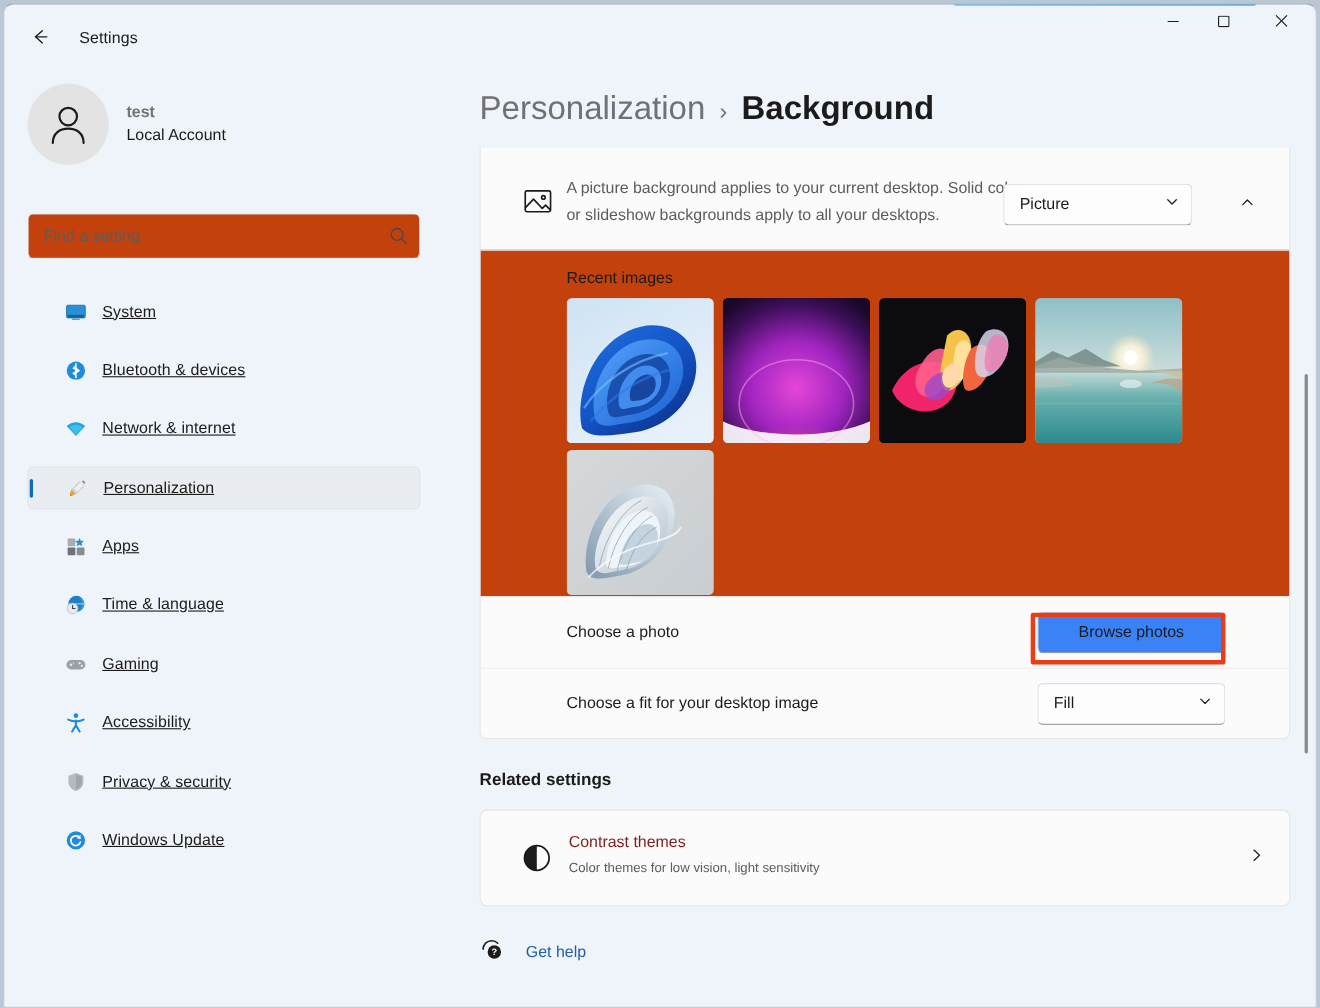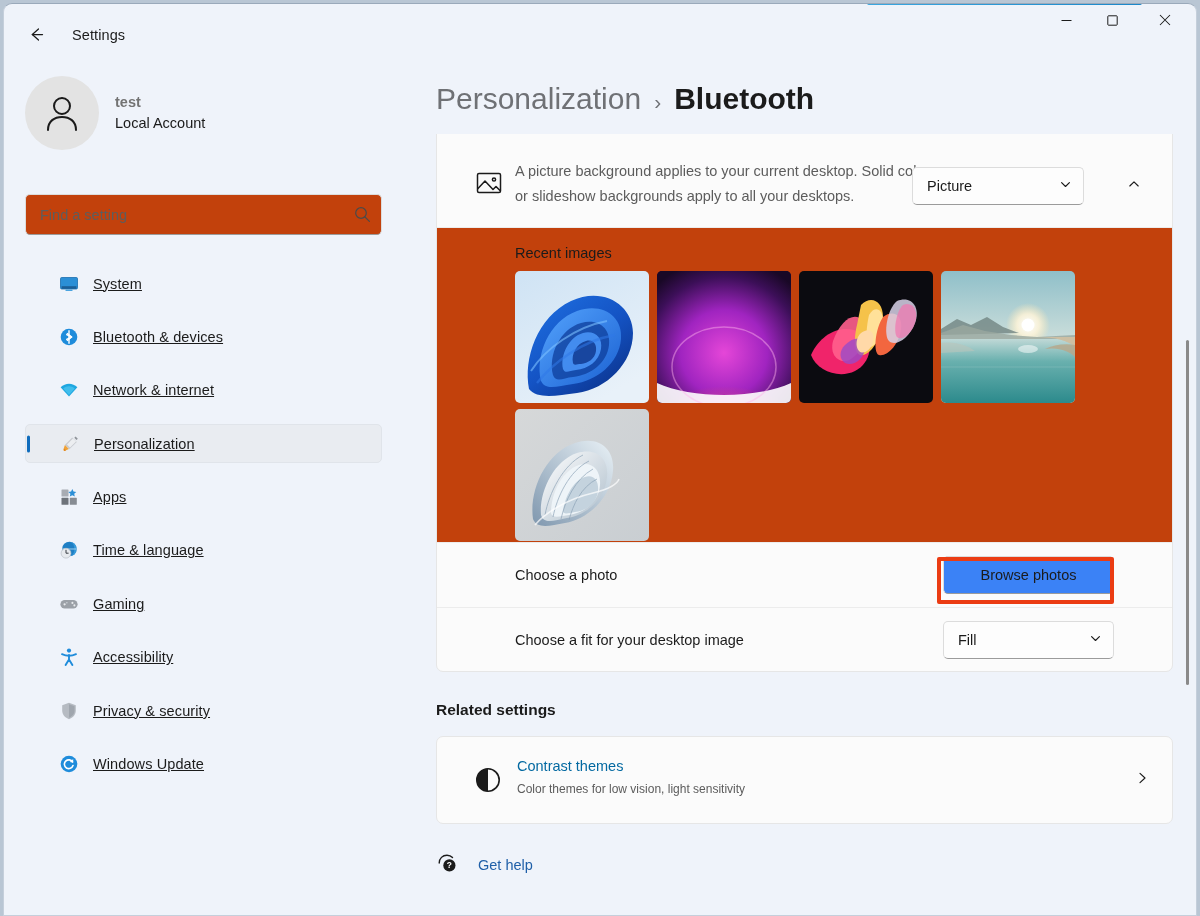--- a/index.html
+++ b/index.html
@@ -275,21 +275,21 @@
     width: 737px; height: 88px;
     display: flex; align-items: center;
     cursor: pointer;
   }
   #contrast-icon {
     position: absolute; left: 38px; top: 50%; transform: translateY(-50%);
     width: 26px; height: 26px;
   }
   #contrast-title {
     position: absolute; left: 80px; top: 21px;
-    font-size: 14.5px; color: #0369a1;
+    font-size: 14.5px; color: #7f1d1d;
   }
   #contrast-sub {
     position: absolute; left: 80px; top: 45px;
     font-size: 12px; color: #5c5c5c;
   }
   #contrast-chevron {
     position: absolute; right: 22px; top: 50%; transform: translateY(-50%);
   }
 
   #gethelp {
@@ -489,21 +489,21 @@
           <span class="navlabel">Windows Update</span>
         </div>
       </div>
   </div>
 
   <div id="main">
 
     <div id="breadcrumb">
       <span id="crumb-parent">Personalization</span>
       <span id="crumb-sep">›</span>
-      <span id="crumb-current">Bluetooth</span>
+      <span id="crumb-current">Background</span>
     </div>
 
     <div id="scroll-area">
 
       <div class="card" id="card-bg">
 
         <div id="bg-head">
           <span id="bg-icon">
             <svg width="28" height="28" viewBox="0 0 28 28" fill="none" stroke="#1b1b1b" stroke-width="1.5">
               <rect x="2.5" y="4.5" width="23" height="19" rx="1.5"></rect>

